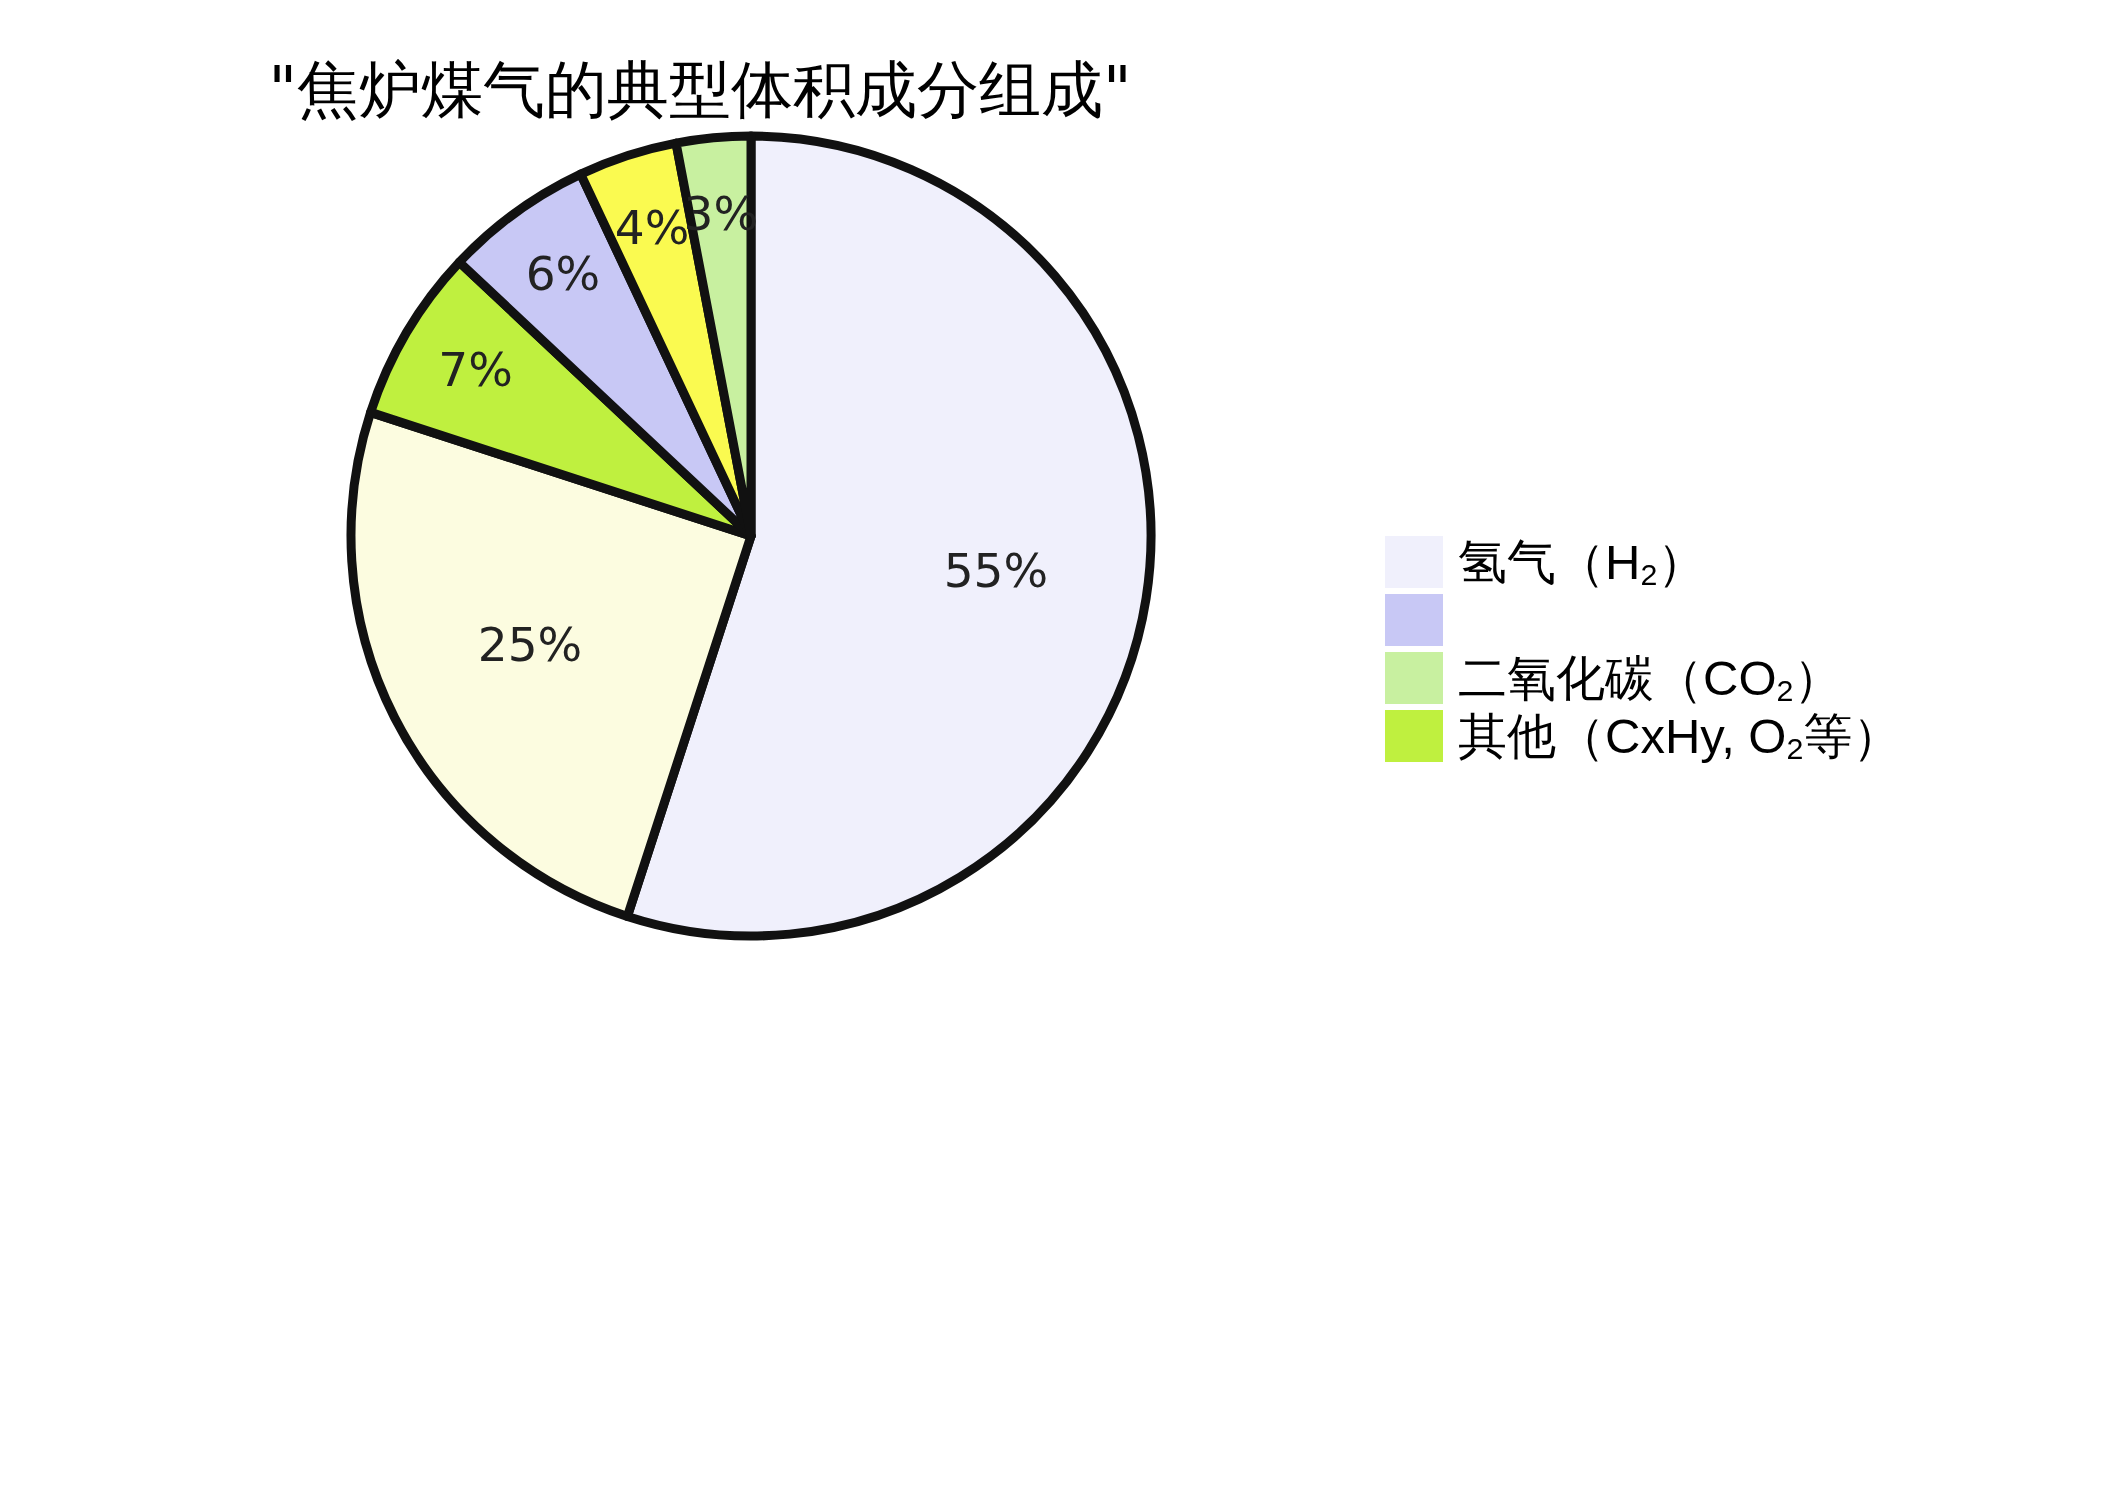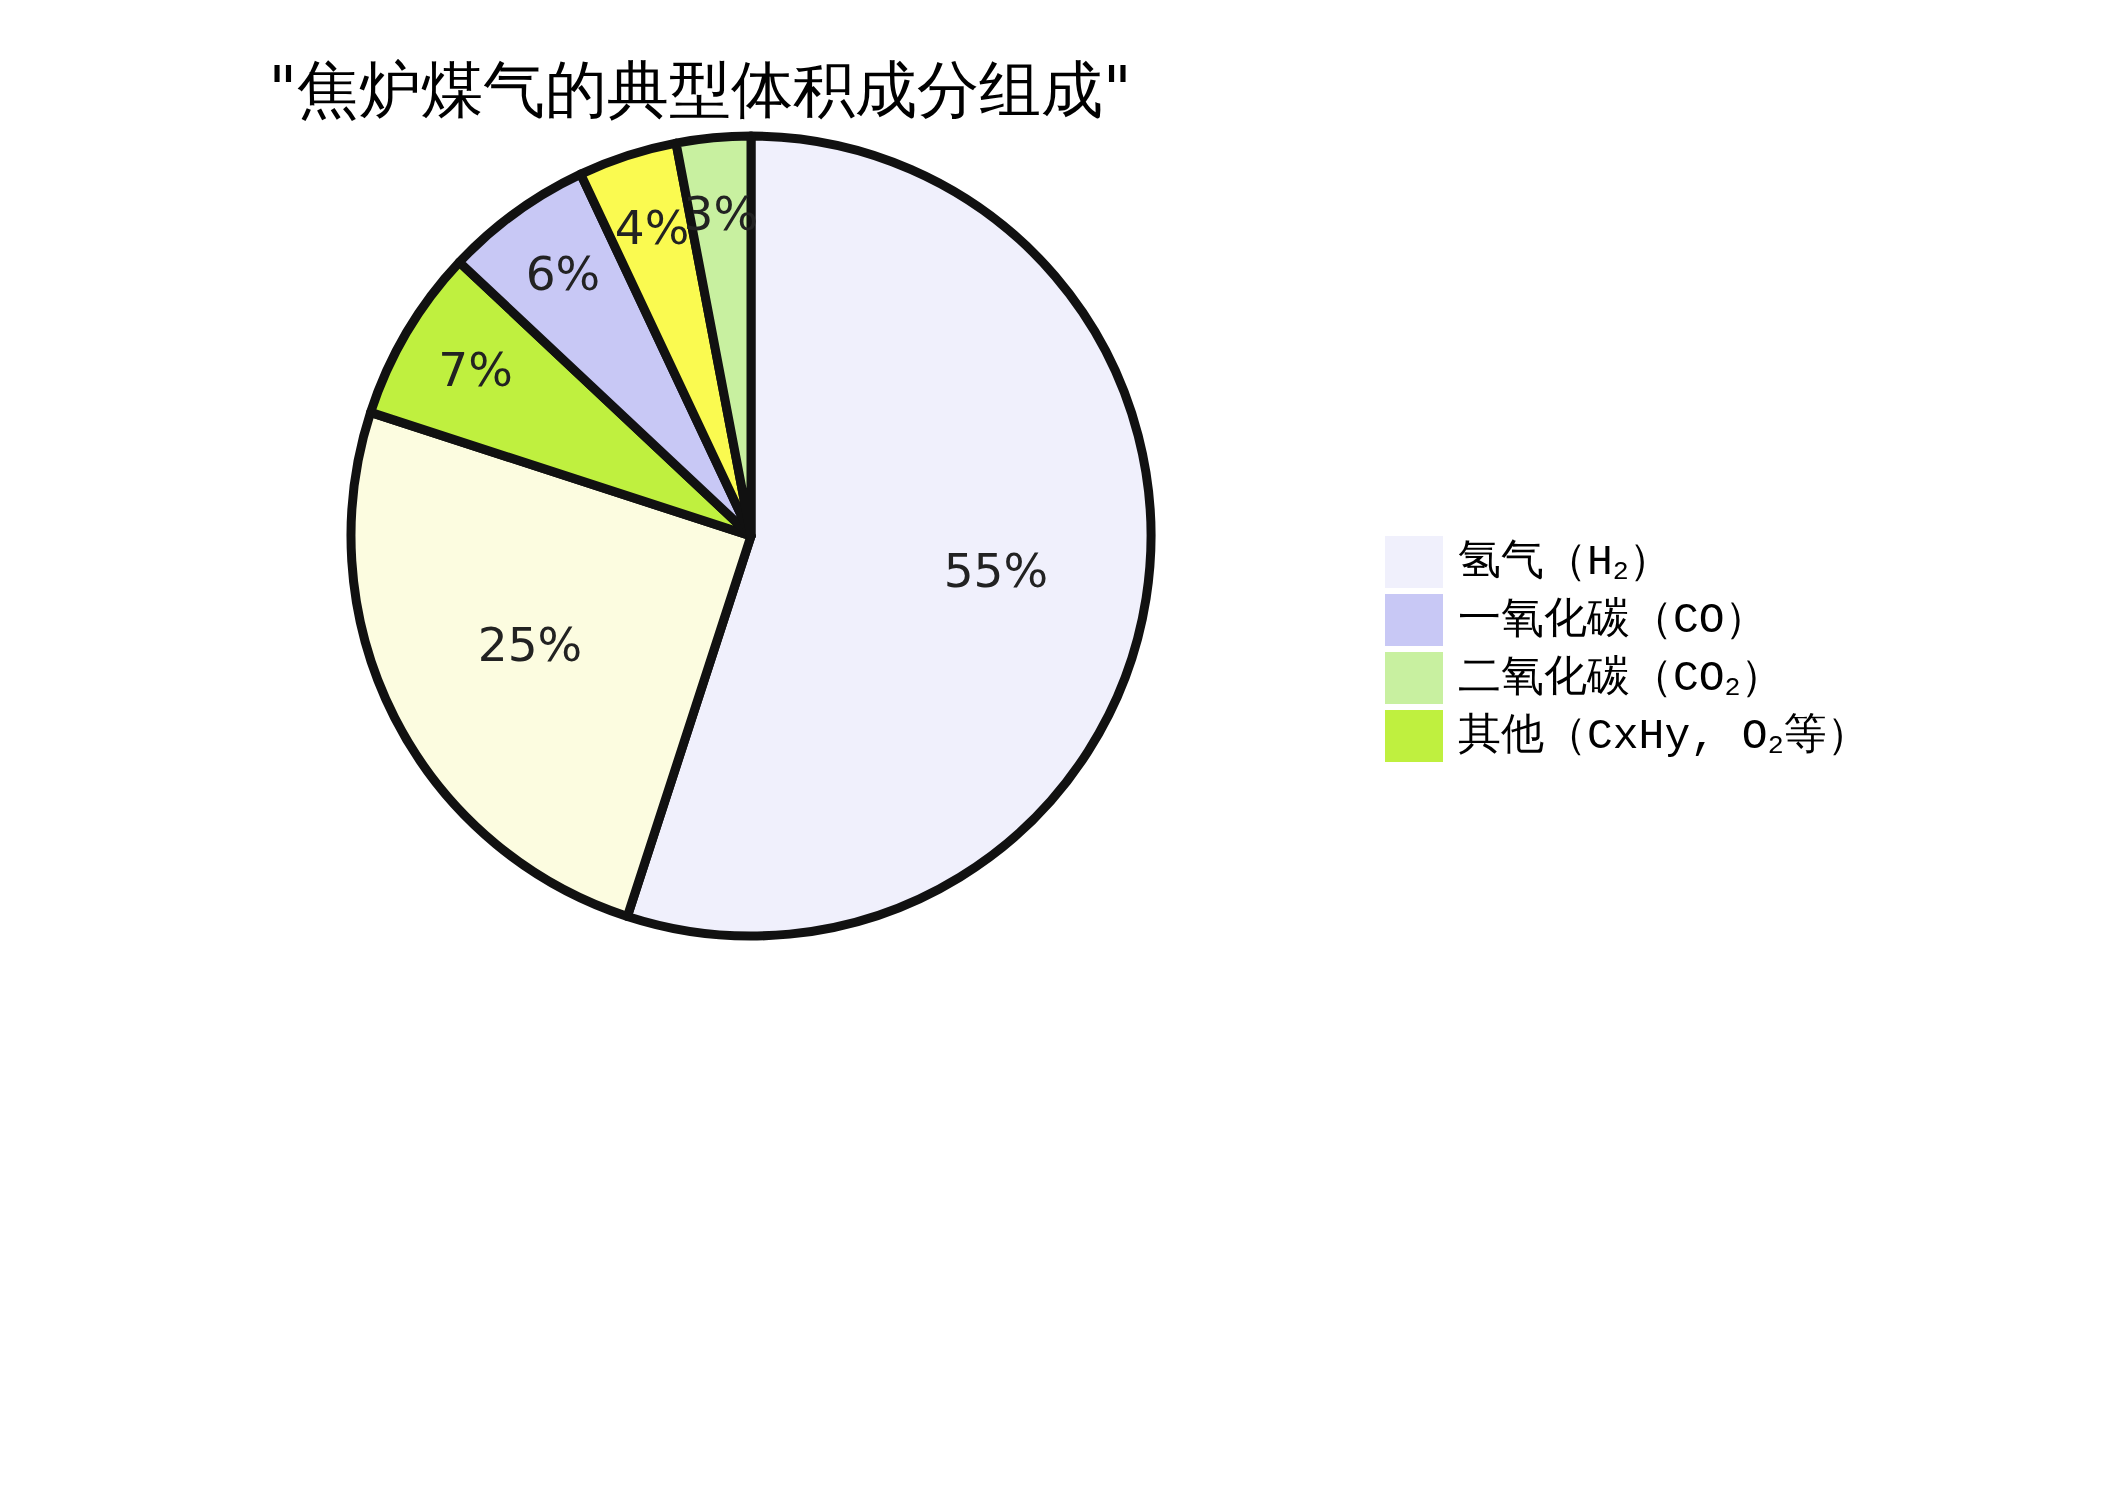--- a/index.html
+++ b/index.html
@@ -69,24 +69,24 @@
     height: 58px;
   }
   .legend-swatch {
     width: 58px;
     height: 52px;
     flex: 0 0 58px;
     border: 0px solid transparent;
   }
   .legend-label {
     margin-left: 15px;
-    font-size: 43px;
+    font-size: 49px;
     color: #000000;
     white-space: nowrap;
-    font-family: Liberation Mono, monospace;
+    font-family: Liberation Sans, sans-serif;
     line-height: 1;
   }
   .legend-label sub {
     font-size: 0.62em;
     vertical-align: baseline;
     position: relative;
     top: 0.22em;
   }
 </style>
 </head>
@@ -117,21 +117,20 @@
     </svg>
   </div>
 
   <div id="legend">
       <div class="legend-row">
         <span class="legend-swatch" style="background: rgb(240, 240, 252);"></span>
         <span class="legend-label">氢气（H<sub>2</sub>）</span>
       </div>
       <div class="legend-row">
         <span class="legend-swatch" style="background: rgb(200, 200, 245);"></span>
-        <span class="legend-label">一氧化碳（CO）</span>
       </div>
       <div class="legend-row">
         <span class="legend-swatch" style="background: rgb(200, 240, 160);"></span>
         <span class="legend-label">二氧化碳（CO<sub>2</sub>）</span>
       </div>
       <div class="legend-row">
         <span class="legend-swatch" style="background: rgb(191, 240, 63);"></span>
         <span class="legend-label">其他（CxHy, O<sub>2</sub>等）</span>
       </div>
     </div>

